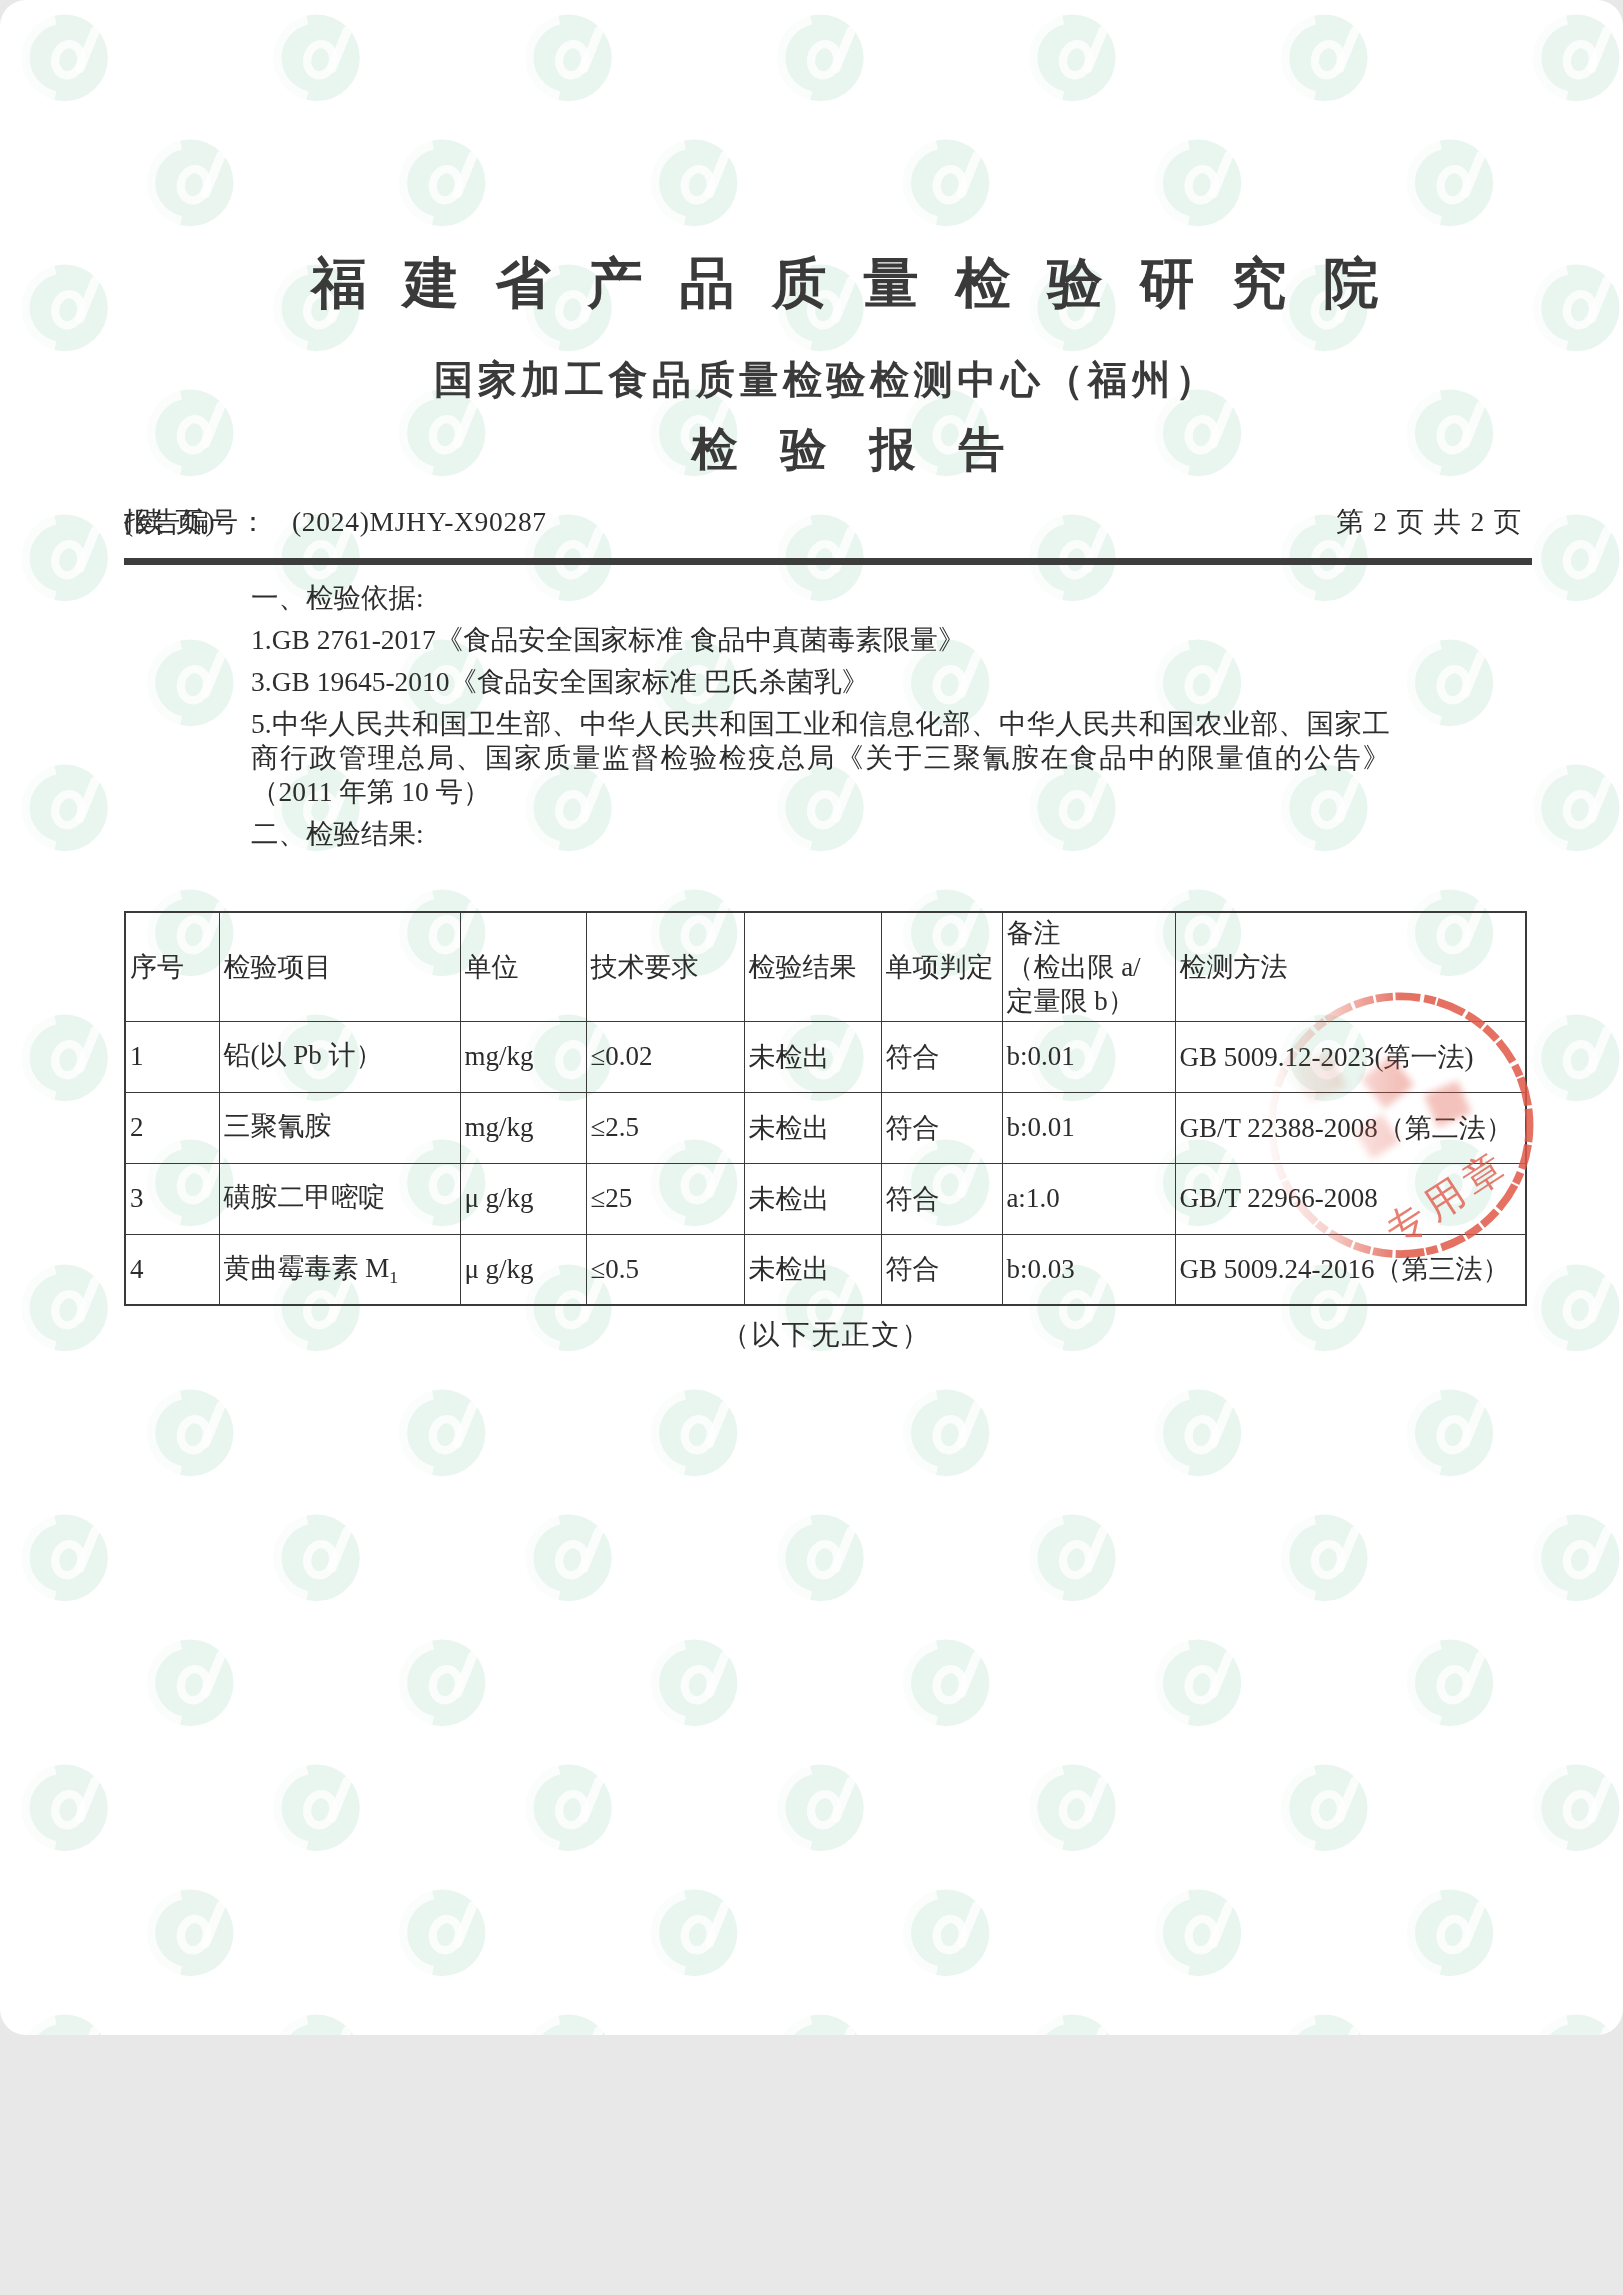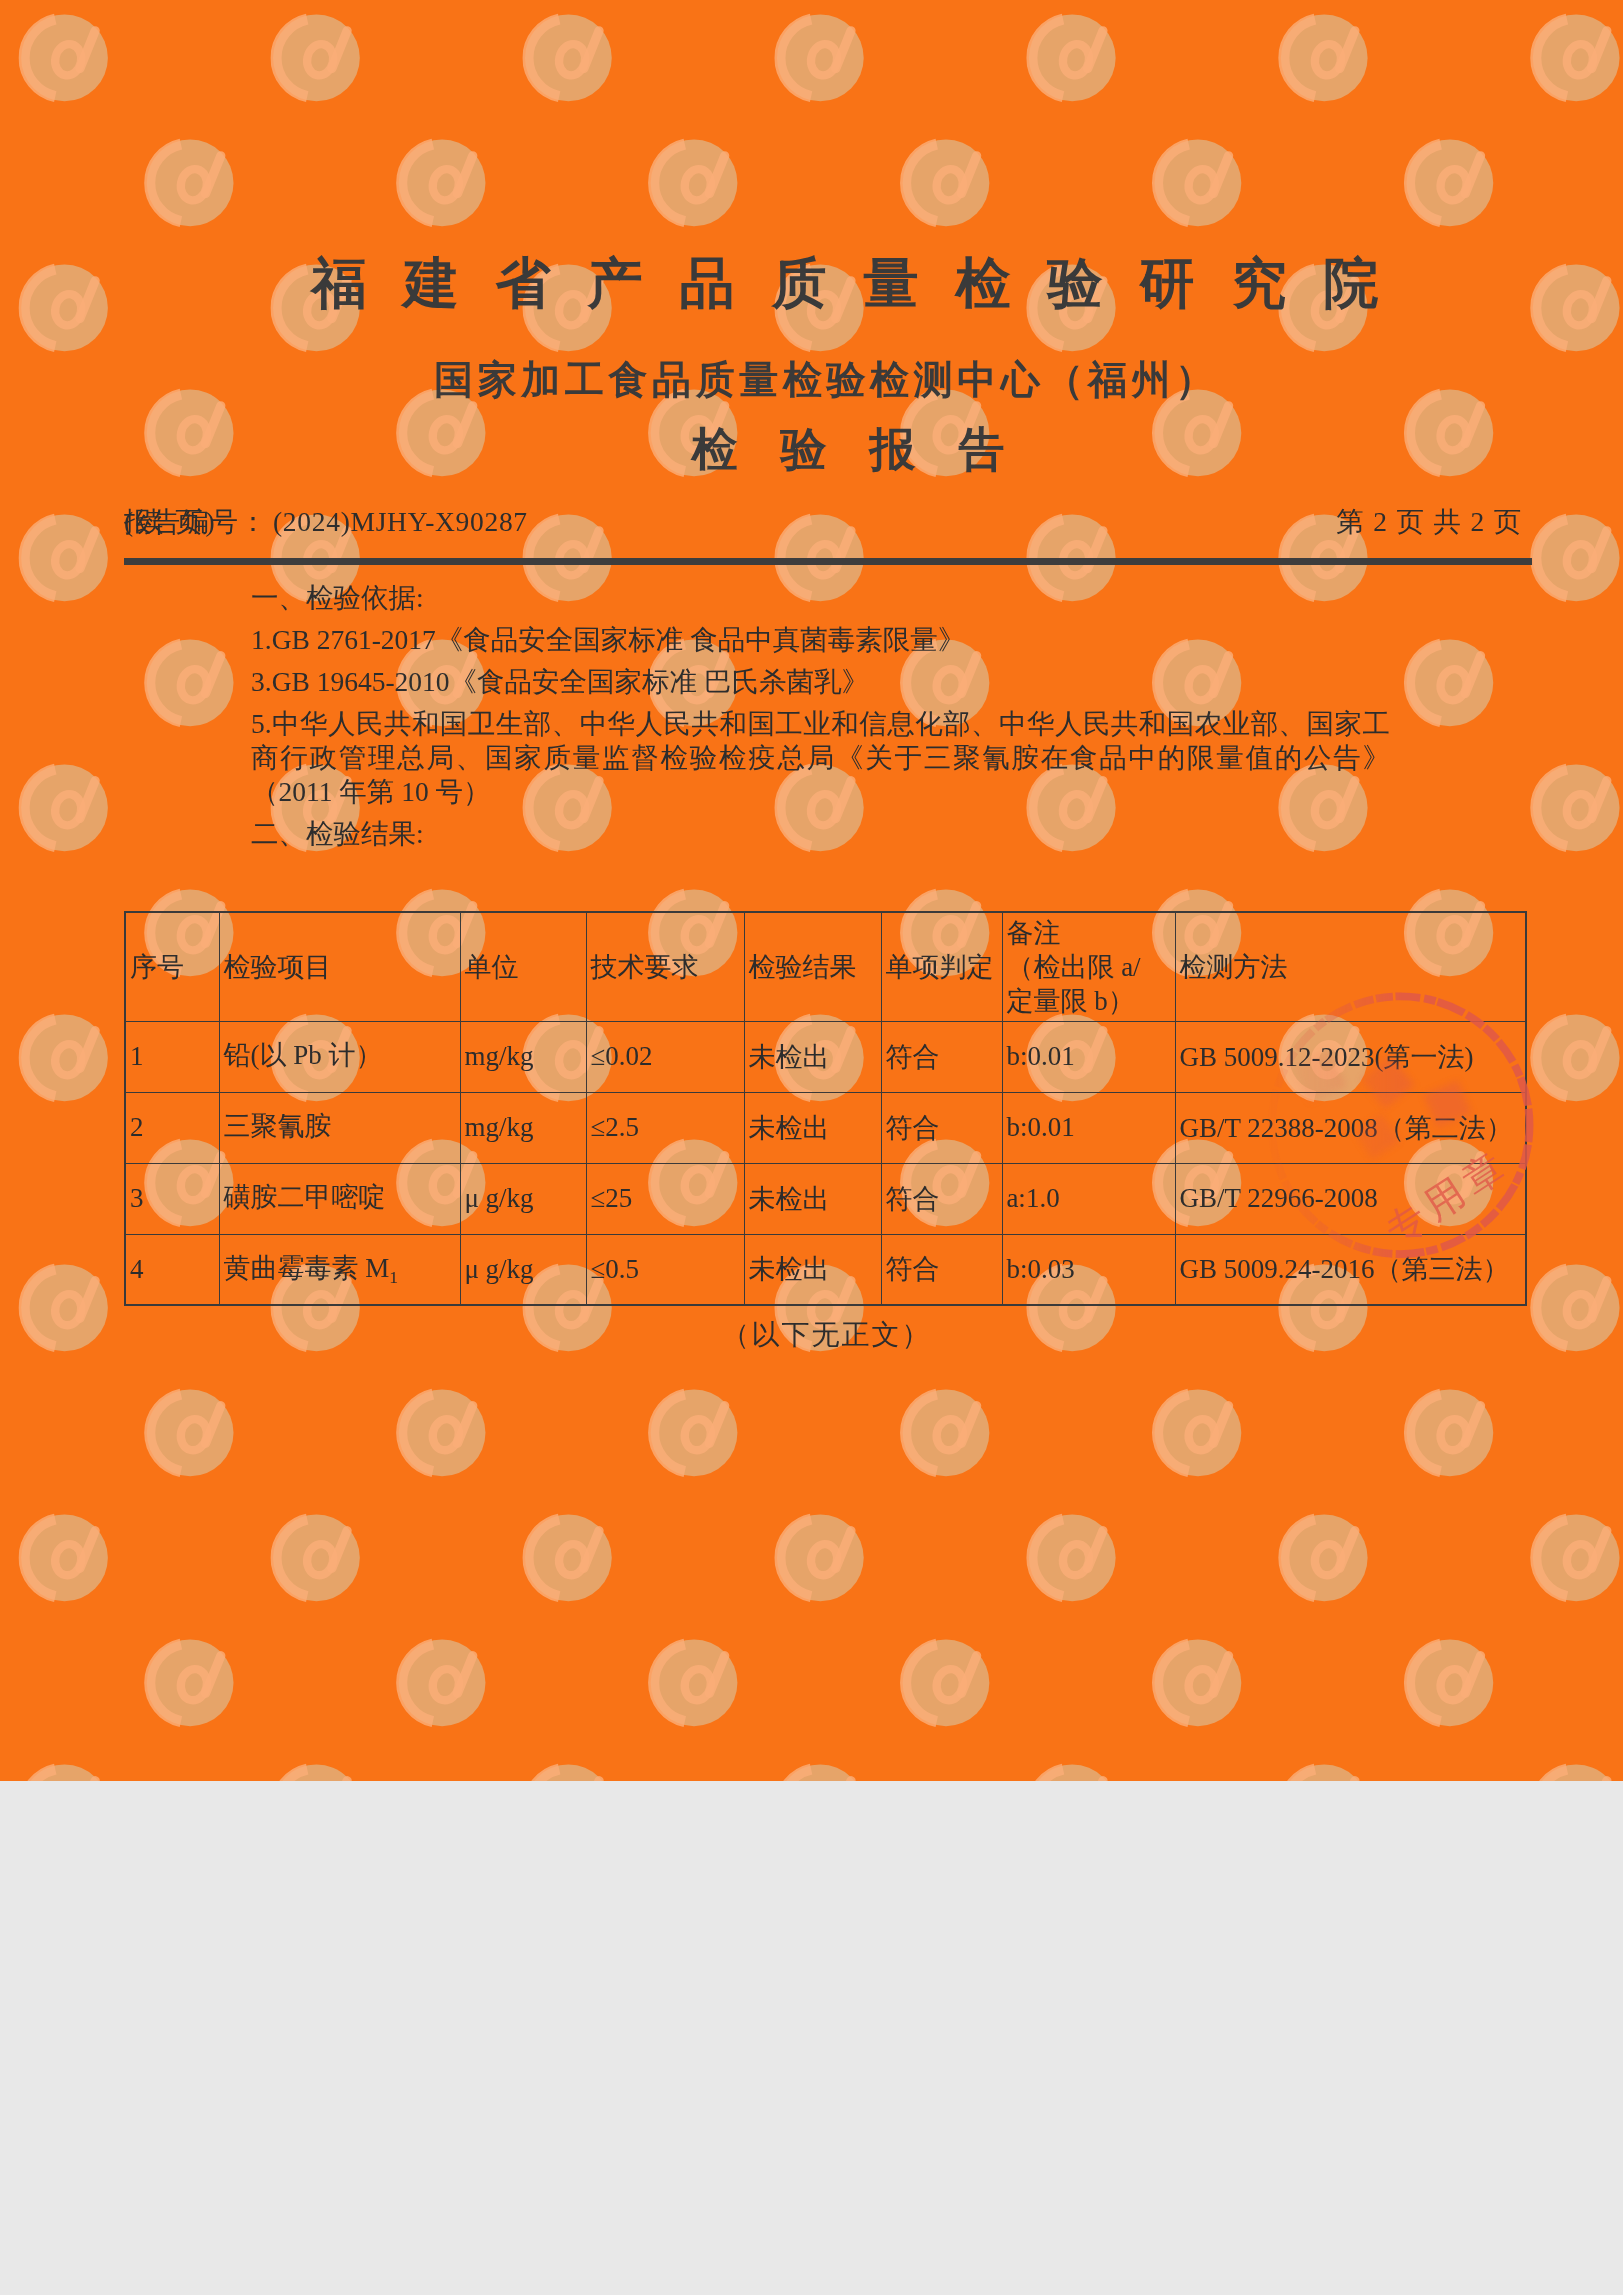--- a/index.html
+++ b/index.html
@@ -1,37 +1,38 @@
 <!DOCTYPE html>
 <html lang="zh" style="font-size:10.5px"><head>
 <meta charset="utf-8">
 <style>
   html,body{margin:0;padding:0;background:#e8e8e8;}
   .page{
-    position:relative;width:1623px;height:1781px;margin:0 auto;
-    background:#f97316;overflow:hidden;
+    position:relative;width:1623px;height:2035px;margin:0 auto;
+    background:#ffffff;overflow:hidden;
     font-family:"Liberation Serif","DejaVu Serif",serif;
     color:#2d2d2d;
+    border-radius:26px;
   }
   
   .watermarks{position:absolute;left:0;top:0;width:1623px;height:2295px;
     color:#cde8db;opacity:.42;pointer-events:none;}
   
   .content-col{position:absolute;left:124px;width:1405px;}
   .title-institute{top:247px;text-align:center;font-size:55px;font-weight:700;
     letter-spacing:37px;padding-left:37px;color:#3a3a3a;white-space:nowrap;}
   .title-center{top:353px;text-align:center;font-size:39px;font-weight:700;
     letter-spacing:4.6px;color:#3a3a3a;white-space:nowrap;}
   .title-doctype{top:419px;text-align:center;font-size:46px;font-weight:700;
     letter-spacing:43px;padding-left:43px;color:#3a3a3a;white-space:nowrap;}
   
   .meta-row{top:504px;height:37px;font-size:27.5px;}
   .meta-left{position:absolute;left:0;top:0;white-space:nowrap;}
   .meta-label{letter-spacing:1.3px;}
-  .meta-value{margin-left:5px;letter-spacing:0.7px;}
+  .meta-value{margin-left:24px;letter-spacing:0.7px;}
   .meta-center{position:absolute;left:0;width:100%;top:0;text-align:left;letter-spacing:2.6px;}
   .meta-right{position:absolute;right:6.5px;top:0;letter-spacing:1.3px;white-space:nowrap;}
   .rule{position:absolute;left:124px;top:558px;width:1408px;height:7.2px;background:#3d3d3d;}
   
   .basis{position:absolute;left:243px;top:573px;width:1155px;
     font-size:27.5px;line-height:34px;text-align:justify;}
   .basis p{margin:8px;}
   
   table.results{position:absolute;left:124px;top:911px;width:1403px;
     border-collapse:collapse;table-layout:fixed;

